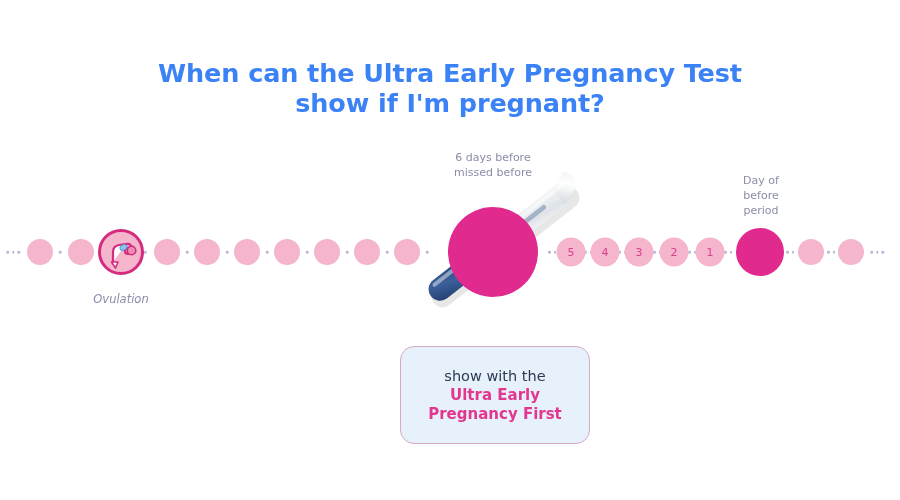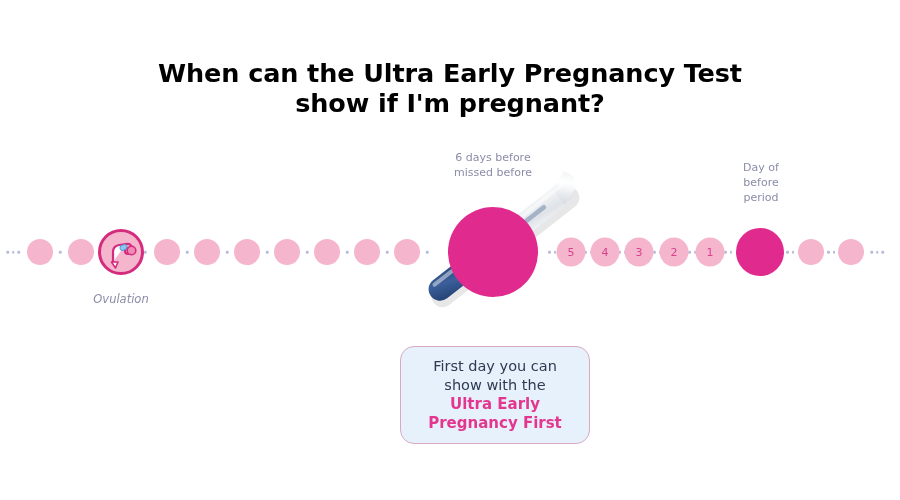--- a/index.html
+++ b/index.html
@@ -21,21 +21,21 @@
     width: 900px; height: 500px;
   }
 
   
   #title {
     position: absolute;
     left: 0;
     top: 58px;
     width: 900px;
     text-align: center;
-    color: #000000;
+    color: #3b82f6;
     font-weight: bold;
     font-size: 25.5px;
     line-height: 30px;
     letter-spacing: -0.1px;
   }
   #title .tline { display: block; }
 
   
   #timeline {
     position: absolute;
@@ -161,21 +161,21 @@
       <circle cx="30.5" cy="18.5" r="4.3" fill="#f08cb4" stroke="#d42b7f" stroke-width="1.6"></circle>
     </svg>
 
     <div class="tl-label" id="label-ovulation" style="left:121px; top:292px; width:120px;">Ovulation</div>
 
     <div class="tl-label" id="label-six-days" style="left:493px; top:150px; width:160px;">
       <div>6 days before</div>
       <div>missed before</div>
     </div>
 
-    <div class="tl-label" id="label-missed-period" style="left:761px; top:160px; width:110px;">
+    <div class="tl-label" id="label-missed-period" style="left:761px; top:173px; width:110px;">
       <div>Day of</div>
       <div>before</div>
       <div>period</div>
     </div>
 
     <svg id="test-stick" viewBox="0 0 200 170">
       <defs>
         <linearGradient id="bodyGrad" x1="0" y1="1" x2="1" y2="0">
           <stop offset="0%" stop-color="#c9ced6"></stop>
           <stop offset="28%" stop-color="#f4f6f8"></stop>
@@ -310,19 +310,18 @@
       </div>
       <div class="node numbered" style="left: 710px; top: 252px; width: 29px; height: 29px; z-index: 3;">
         <span>1</span>
       </div>
       <div class="node big-magenta" style="left: 760px; top: 252px; width: 48px; height: 48px; z-index: 2;"></div>
       <div class="node" style="left: 811px; top: 252px; width: 26px; height: 26px; z-index: 3;"></div>
       <div class="node" style="left: 851px; top: 252px; width: 26px; height: 26px; z-index: 3;"></div>
     </div>
 
   <div id="callout">
-    <div class="line1">First day you can</div>
     <div class="line2">show with the</div>
     <div class="brand1">Ultra Early</div>
     <div class="brand2">Pregnancy First</div>
   </div>
 
 </div>
 
 </body></html>

